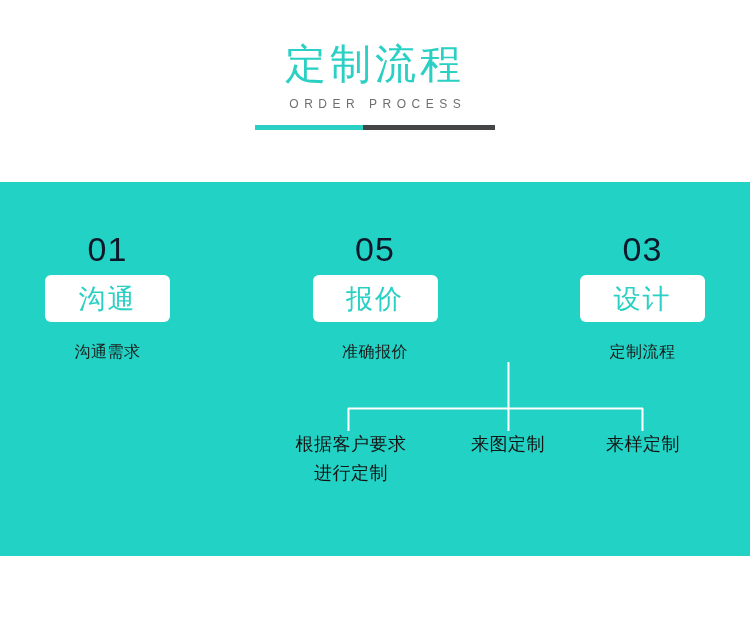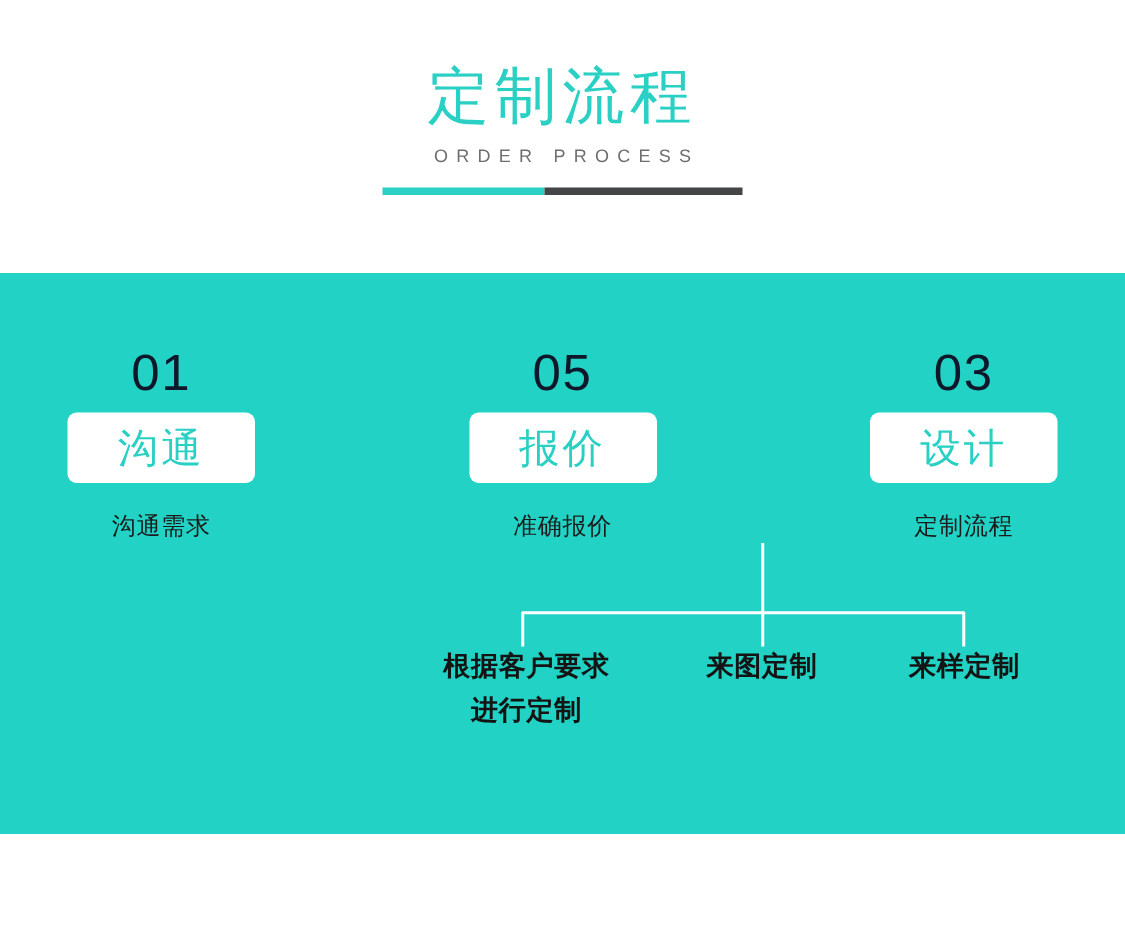--- a/index.html
+++ b/index.html
@@ -80,21 +80,21 @@
   }
 
   
   .bracket { position:absolute; left:0; top:0; width:750px; height:374px; pointer-events:none; }
 
   
   .options { position:absolute; left:0; top:248px; width:750px; height:70px; }
   .option {
     position:absolute; top:0;
     font-size:18px; line-height:29px;
-    color:#141414; letter-spacing:0.5px; font-weight:700;
+    color:#141414; letter-spacing:0.5px; font-weight:400;
     text-align:center; white-space:nowrap;
   }
   .option-0 { left:271px; width:160px; }
   .option-1 { left:438px; width:140px; }
   .option-2 { left:573px; width:140px; }
 </style>
 </head>
 <body>
 
 <div class="page">

